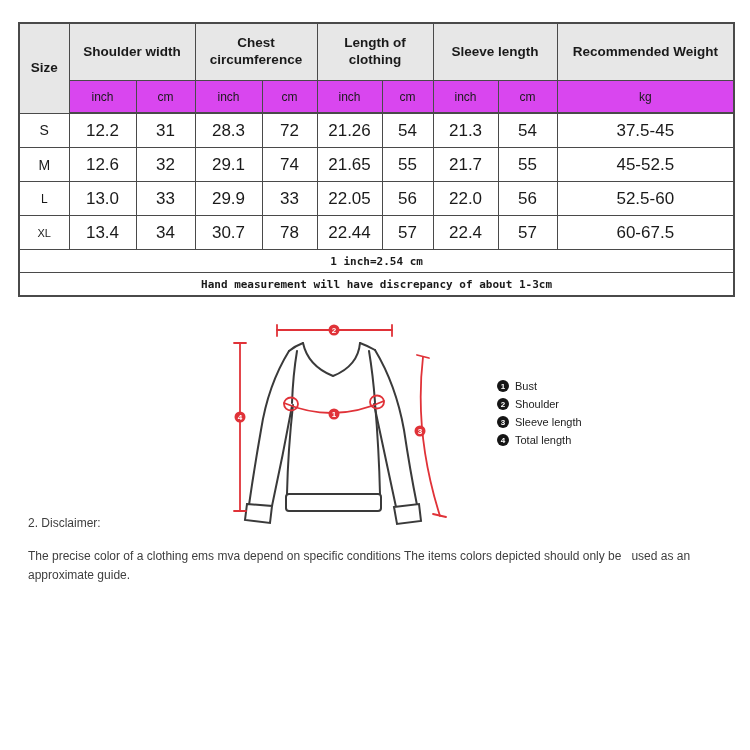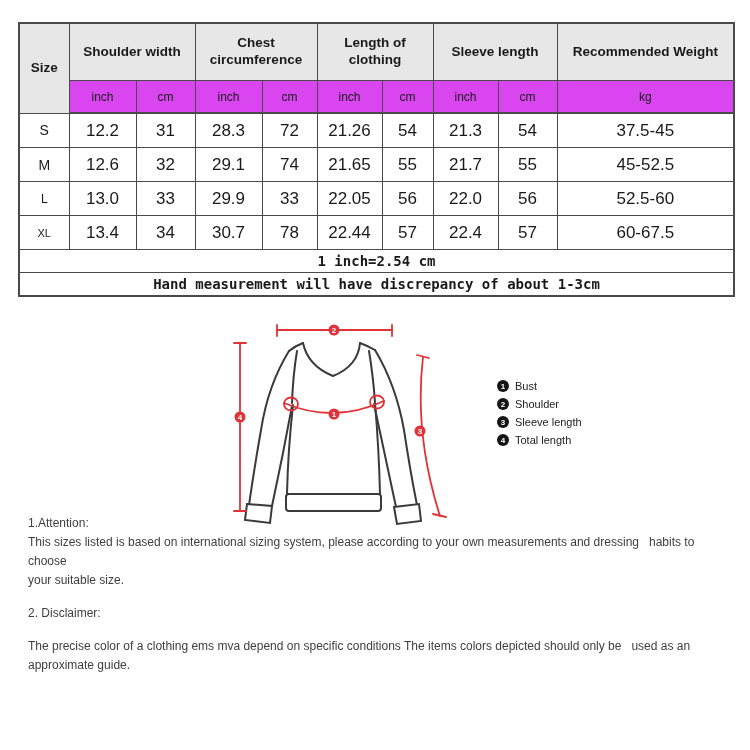--- a/index.html
+++ b/index.html
@@ -8,21 +8,21 @@
   
   .size-table{position:absolute;left:18px;top:22px;width:715px;border-collapse:collapse;table-layout:fixed;
               border:2px solid #4a4a4a;}
   .size-table th,.size-table td{border:1px solid #4a4a4a;text-align:center;vertical-align:middle;padding:0;}
   .size-table thead tr.h1 th{background:#e7e7e7;font-size:13.5px;font-weight:bold;height:56px;line-height:1.25;}
   .size-table thead tr.h2 td{background:#d946ef;font-size:12px;height:31px;border-bottom:2px solid #4a4a4a;}
   .size-table tbody td{height:33px;font-size:17px;background:#fff;}
   .size-table tbody td.size-cell{font-size:14px;}
   .size-table tbody tr:nth-child(3) td.size-cell{font-size:12px;}
   .size-table tbody tr:nth-child(4) td.size-cell{font-size:11px;text-align:center;}
-  .size-table tfoot td{height:22px;font-family:"DejaVu Sans Mono",monospace;font-weight:bold;font-size:14px;background:#fff;margin-left:26px;}
+  .size-table tfoot td{height:22px;font-family:"DejaVu Sans Mono",monospace;font-weight:bold;font-size:11px;background:#fff;margin-left:26px;}
 
   
   .diagram-svg{position:absolute;left:215px;top:312px;width:260px;height:220px;}
 
   .legend{position:absolute;left:497px;top:380px;display:flex;flex-direction:column;gap:6px;}
   .legend-item{display:flex;align-items:center;gap:6px;font-size:11px;color:#222;}
   .legend-num{display:inline-flex;align-items:center;justify-content:center;width:12px;height:12px;border-radius:50%;
               background:#151515;color:#fff;font-size:8px;font-weight:bold;flex:0 0 12px;}
 
   
@@ -206,24 +206,19 @@
       <span>Sleeve length</span>
     </div>
     <div class="legend-item">
       <span class="legend-num">4</span>
       <span>Total length</span>
     </div>
   </div>
 
 <div class="notes-wrap" id="notes-wrap">
     <div class="note-section">
-      <div class="note-heading">1.Attention:</div>
-      <div class="note-body">This sizes listed is based on international sizing system, please according to your own measurements and dressing   habits to choose
-your suitable size.</div>
-    </div>
-    <div class="note-section">
       <div class="note-heading">2. Disclaimer:</div>
     </div>
     <div class="note-section">
       <div class="note-body">The precise color of a clothing ems mva depend on specific conditions The items colors depicted should only be   used as an
 approximate guide.</div>
     </div>
   </div>
 
 </body></html>

